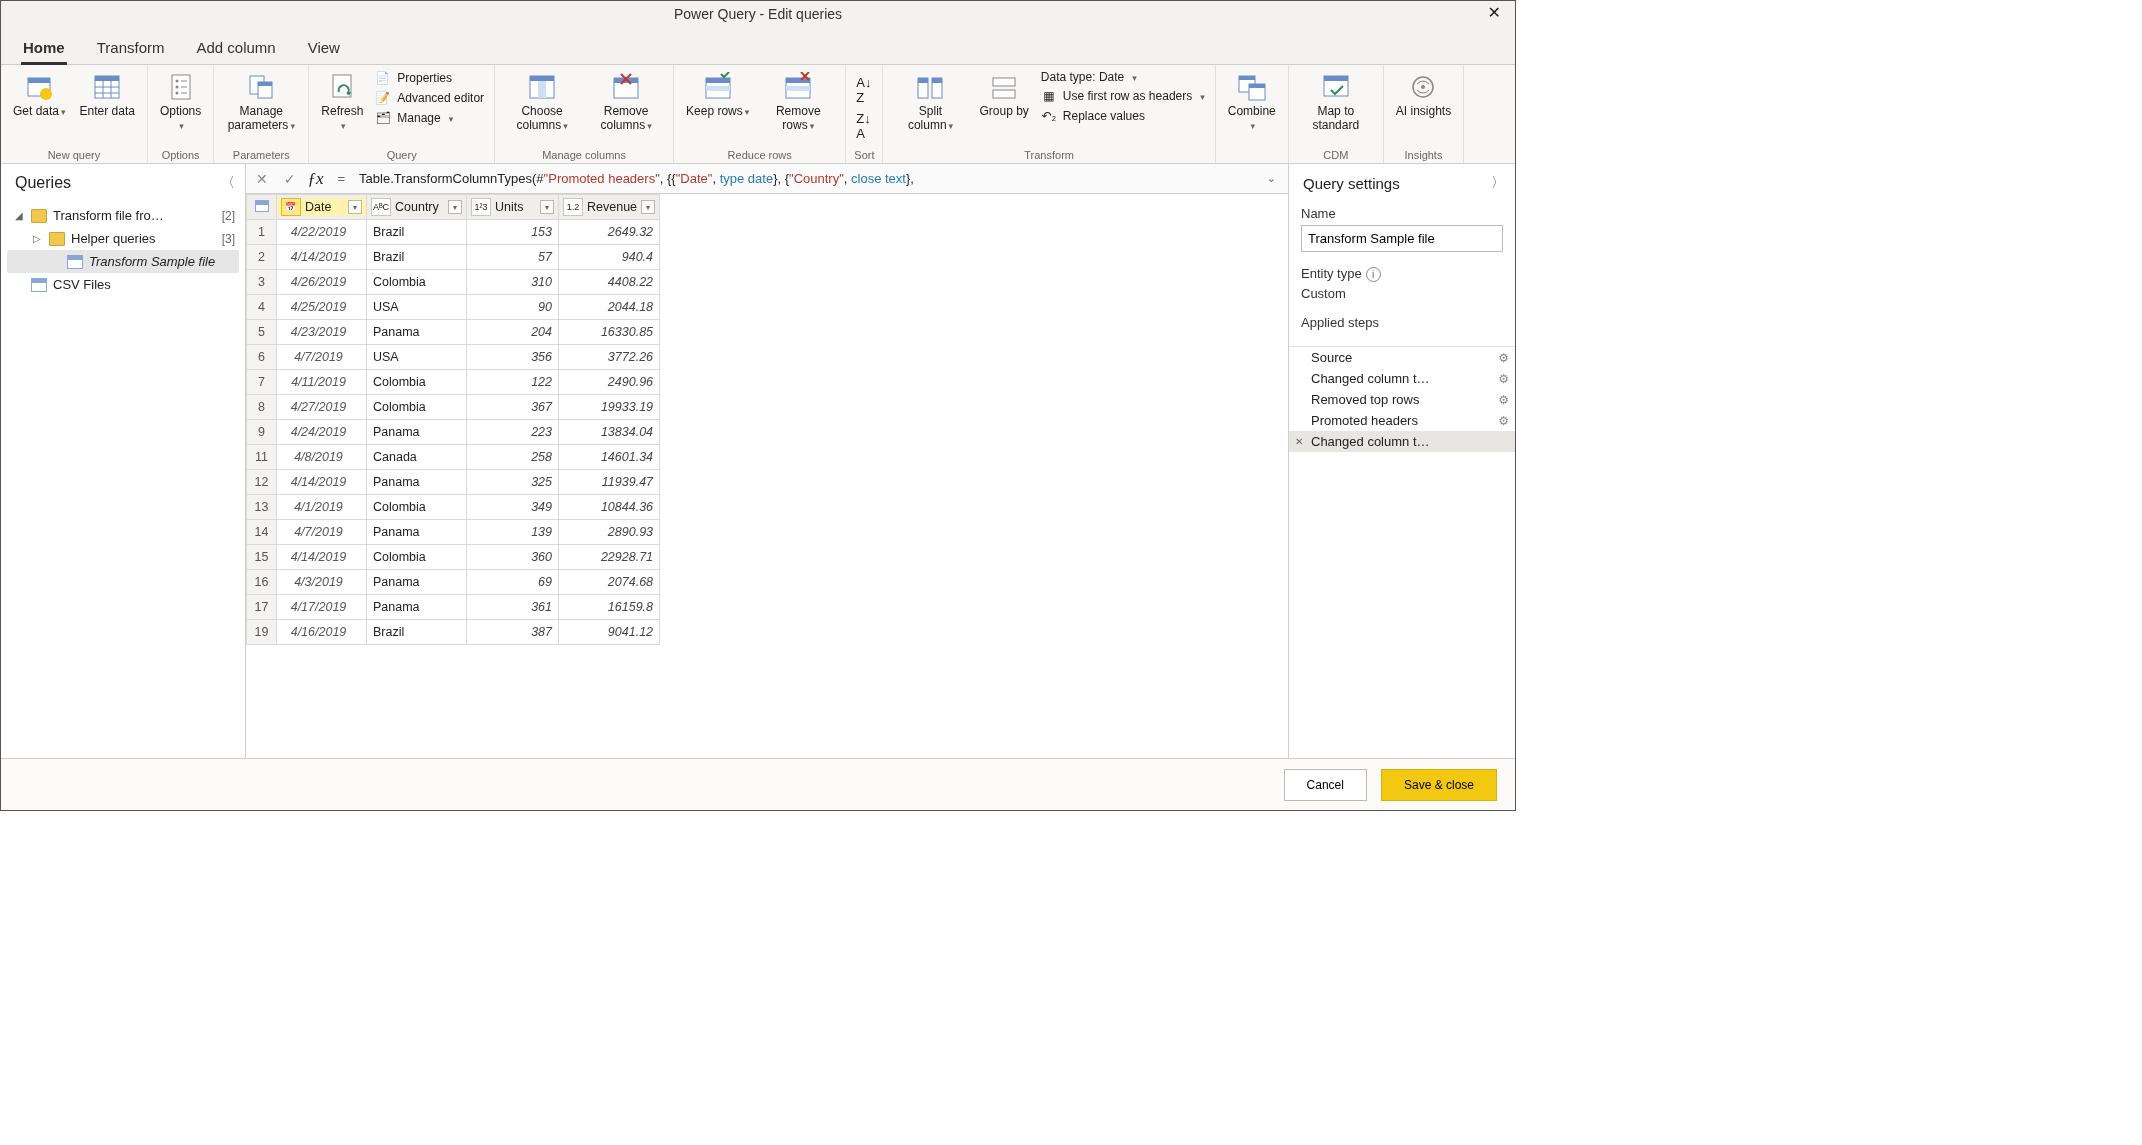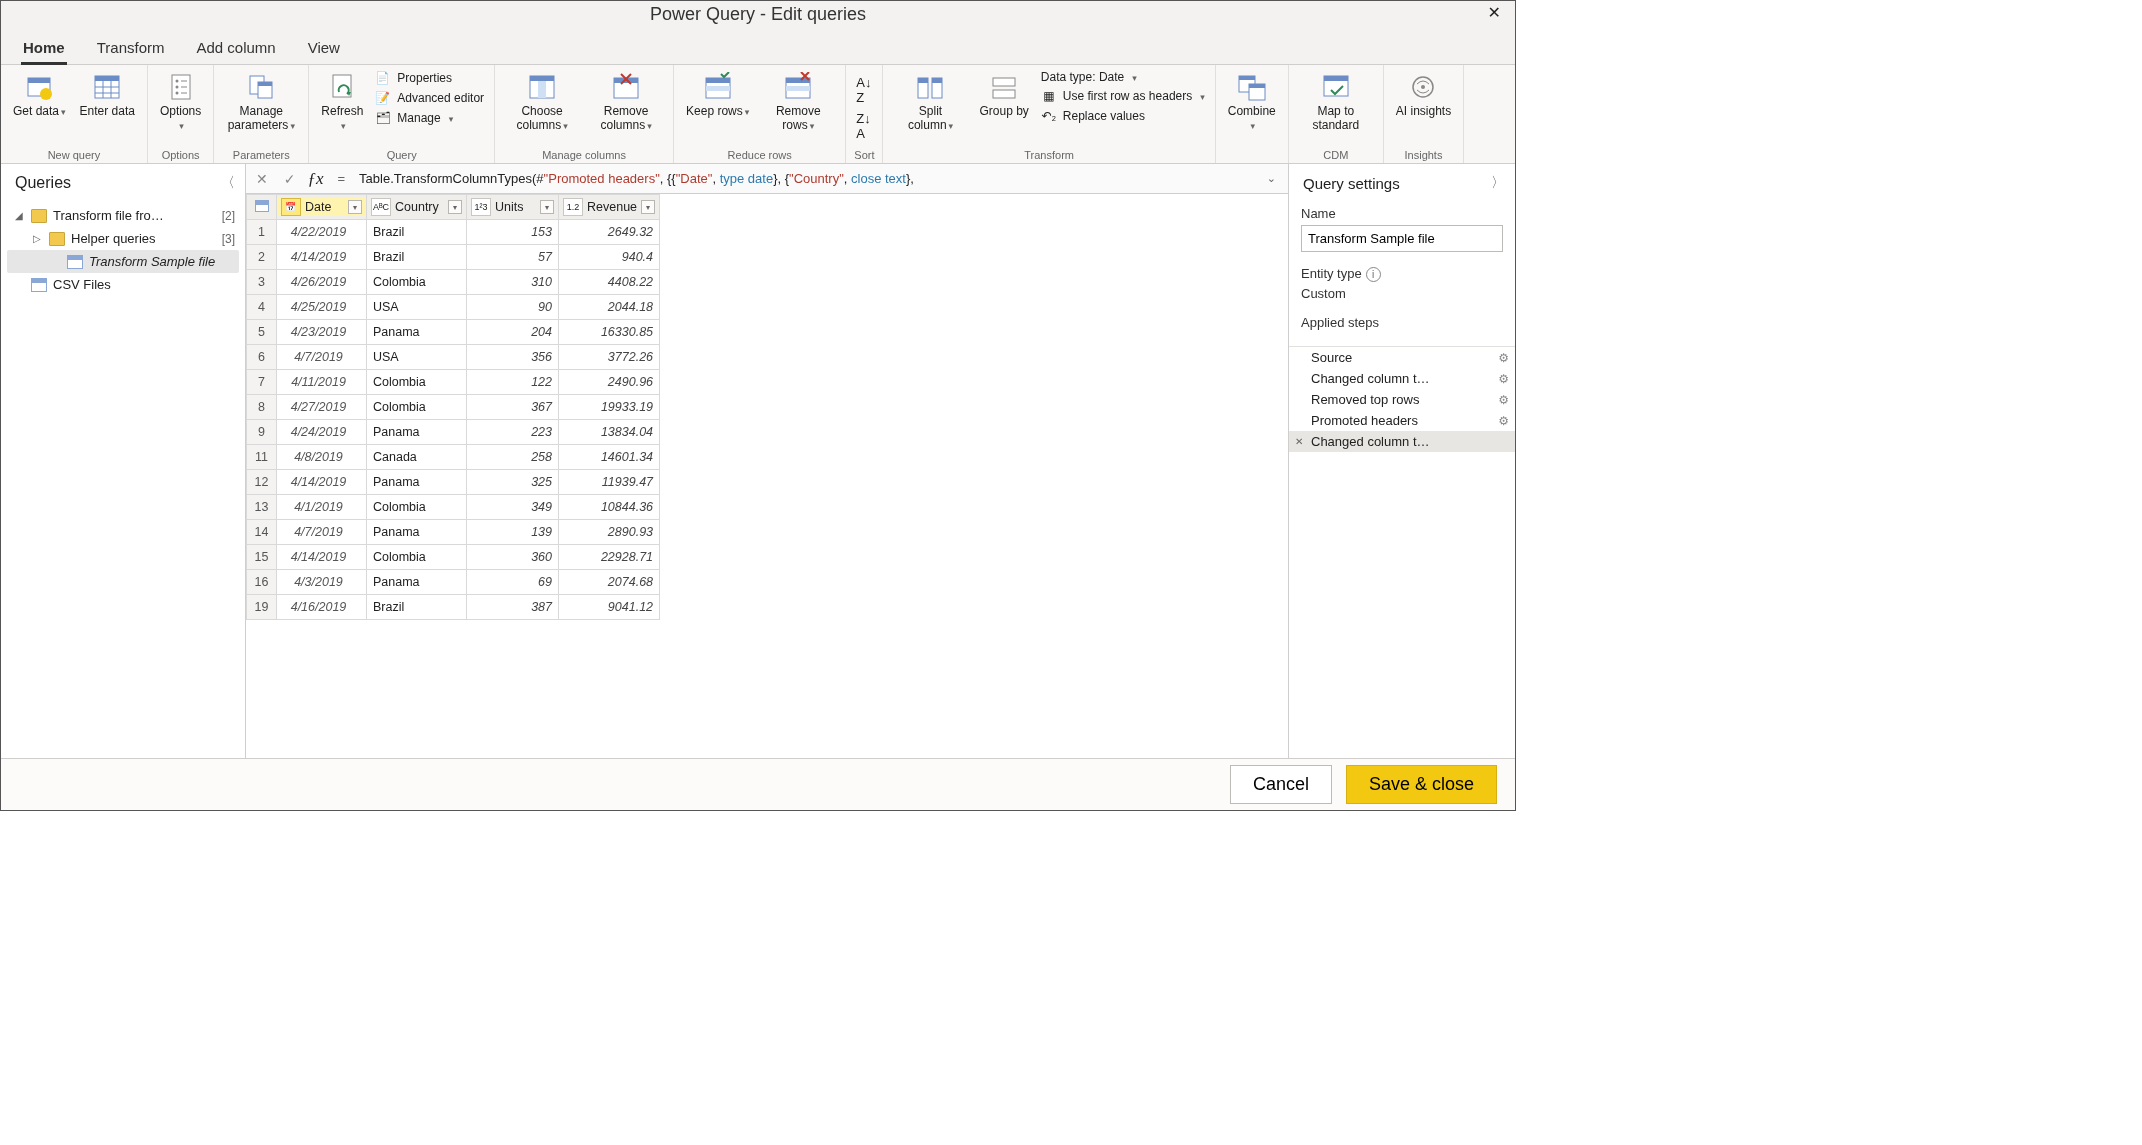--- a/index.html
+++ b/index.html
@@ -1,21 +1,21 @@
 <!DOCTYPE html>
 <html><head>
 <meta charset="utf-8">
 <style>
 * { box-sizing: border-box; margin: 0; padding: 0; font-family: "Segoe UI", Arial, sans-serif; }
 body { background: #fff; font-size: 13px; color: #222; overflow: hidden; }
 
 .window { width: 1516px; height: 811px; border: 1px solid #555; display: flex; flex-direction: column; background: #f3f2f1; }
 
 .titlebar { height: 26px; display: flex; align-items: center; justify-content: center; background: #f3f2f1; position: relative; }
-.titlebar .title { font-size: 18px; color: #333; }
+.titlebar .title { font-size: 14px; color: #333; }
 .titlebar .close { position: absolute; right: 6px; top: 2px; font-size: 16px; cursor: pointer; padding: 0 8px; }
 
 .tabs { display: flex; gap: 28px; padding: 6px 20px 0 20px; background: #f3f2f1; border-bottom: 1px solid #d0cecd; }
 .tabs .tab { padding: 6px 2px; font-size: 15px; color: #333; cursor: pointer; }
 .tabs .tab.active { font-weight: 600; border-bottom: 3px solid #333; margin-bottom: -1px; }
 
 .ribbon { display: flex; background: #f8f7f6; border-bottom: 1px solid #d0cecd; }
 .rgroup { display: flex; flex-direction: column; border-right: 1px solid #e1dfdd; padding: 4px 8px 2px 8px; }
 .rgroup .items { display: flex; align-items: flex-start; gap: 6px; flex: 1; }
 .rgroup .glabel { text-align: center; font-size: 11px; color: #666; padding-top: 2px; }
@@ -80,21 +80,21 @@
 .sval { font-size: 13px; color: #333; }
 .ninput { width: 100%; border: 1px solid #bdbbb8; padding: 5px 6px; font-size: 13px; }
 .info { display:inline-flex; width:15px; height:15px; border:1px solid #888; border-radius:50%; align-items:center; justify-content:center; font-size:10px; color:#666; margin-left:4px; }
 .steps { border-top: 1px solid #e3e1de; margin-top: 2px; }
 .step { display: flex; align-items: center; padding: 3px 6px 3px 22px; font-size: 13px; cursor: pointer; position: relative; }
 .step .gear { margin-left: auto; color: #888; font-size: 12px; }
 .step.sel { background: #e8e6e3; }
 .step.sel::before { content: "✕"; position: absolute; left: 6px; font-size: 10px; color: #666; }
 
 .footer { height: 52px; border-top: 1px solid #d0cecd; display: flex; align-items: center; justify-content: flex-end; gap: 14px; padding: 0 18px; background: #fcfbfa; }
-.btn { padding: 8px 22px; font-size: 18px; border: 1px solid #bdbbb8; background: #fff; cursor: pointer; }
+.btn { padding: 8px 22px; font-size: 12px; border: 1px solid #bdbbb8; background: #fff; cursor: pointer; }
 .btn.primary { background: #f2c811; border-color: #d6b00f; }
 
 svg { display: block; }
 </style>
 </head>
 <body>
 
 <div class="window">
   <div class="titlebar">
     <span class="title">Power Query - Edit queries</span>
@@ -538,20 +538,27 @@
     <td class="rev">22928.71</td>
               </tr>
               <tr>
                 <td class="rownum">16</td>
     <td class="date">4/3/2019</td>
     <td class="text">Panama</td>
     <td class="num">69</td>
     <td class="rev">2074.68</td>
               </tr>
               <tr>
+                <td class="rownum">17</td>
+    <td class="date">4/17/2019</td>
+    <td class="text">Panama</td>
+    <td class="num">361</td>
+    <td class="rev">16159.8</td>
+              </tr>
+              <tr>
                 <td class="rownum">19</td>
     <td class="date">4/16/2019</td>
     <td class="text">Brazil</td>
     <td class="num">387</td>
     <td class="rev">9041.12</td>
               </tr>
             </tbody>
         </table>
       </div>
     </div>

